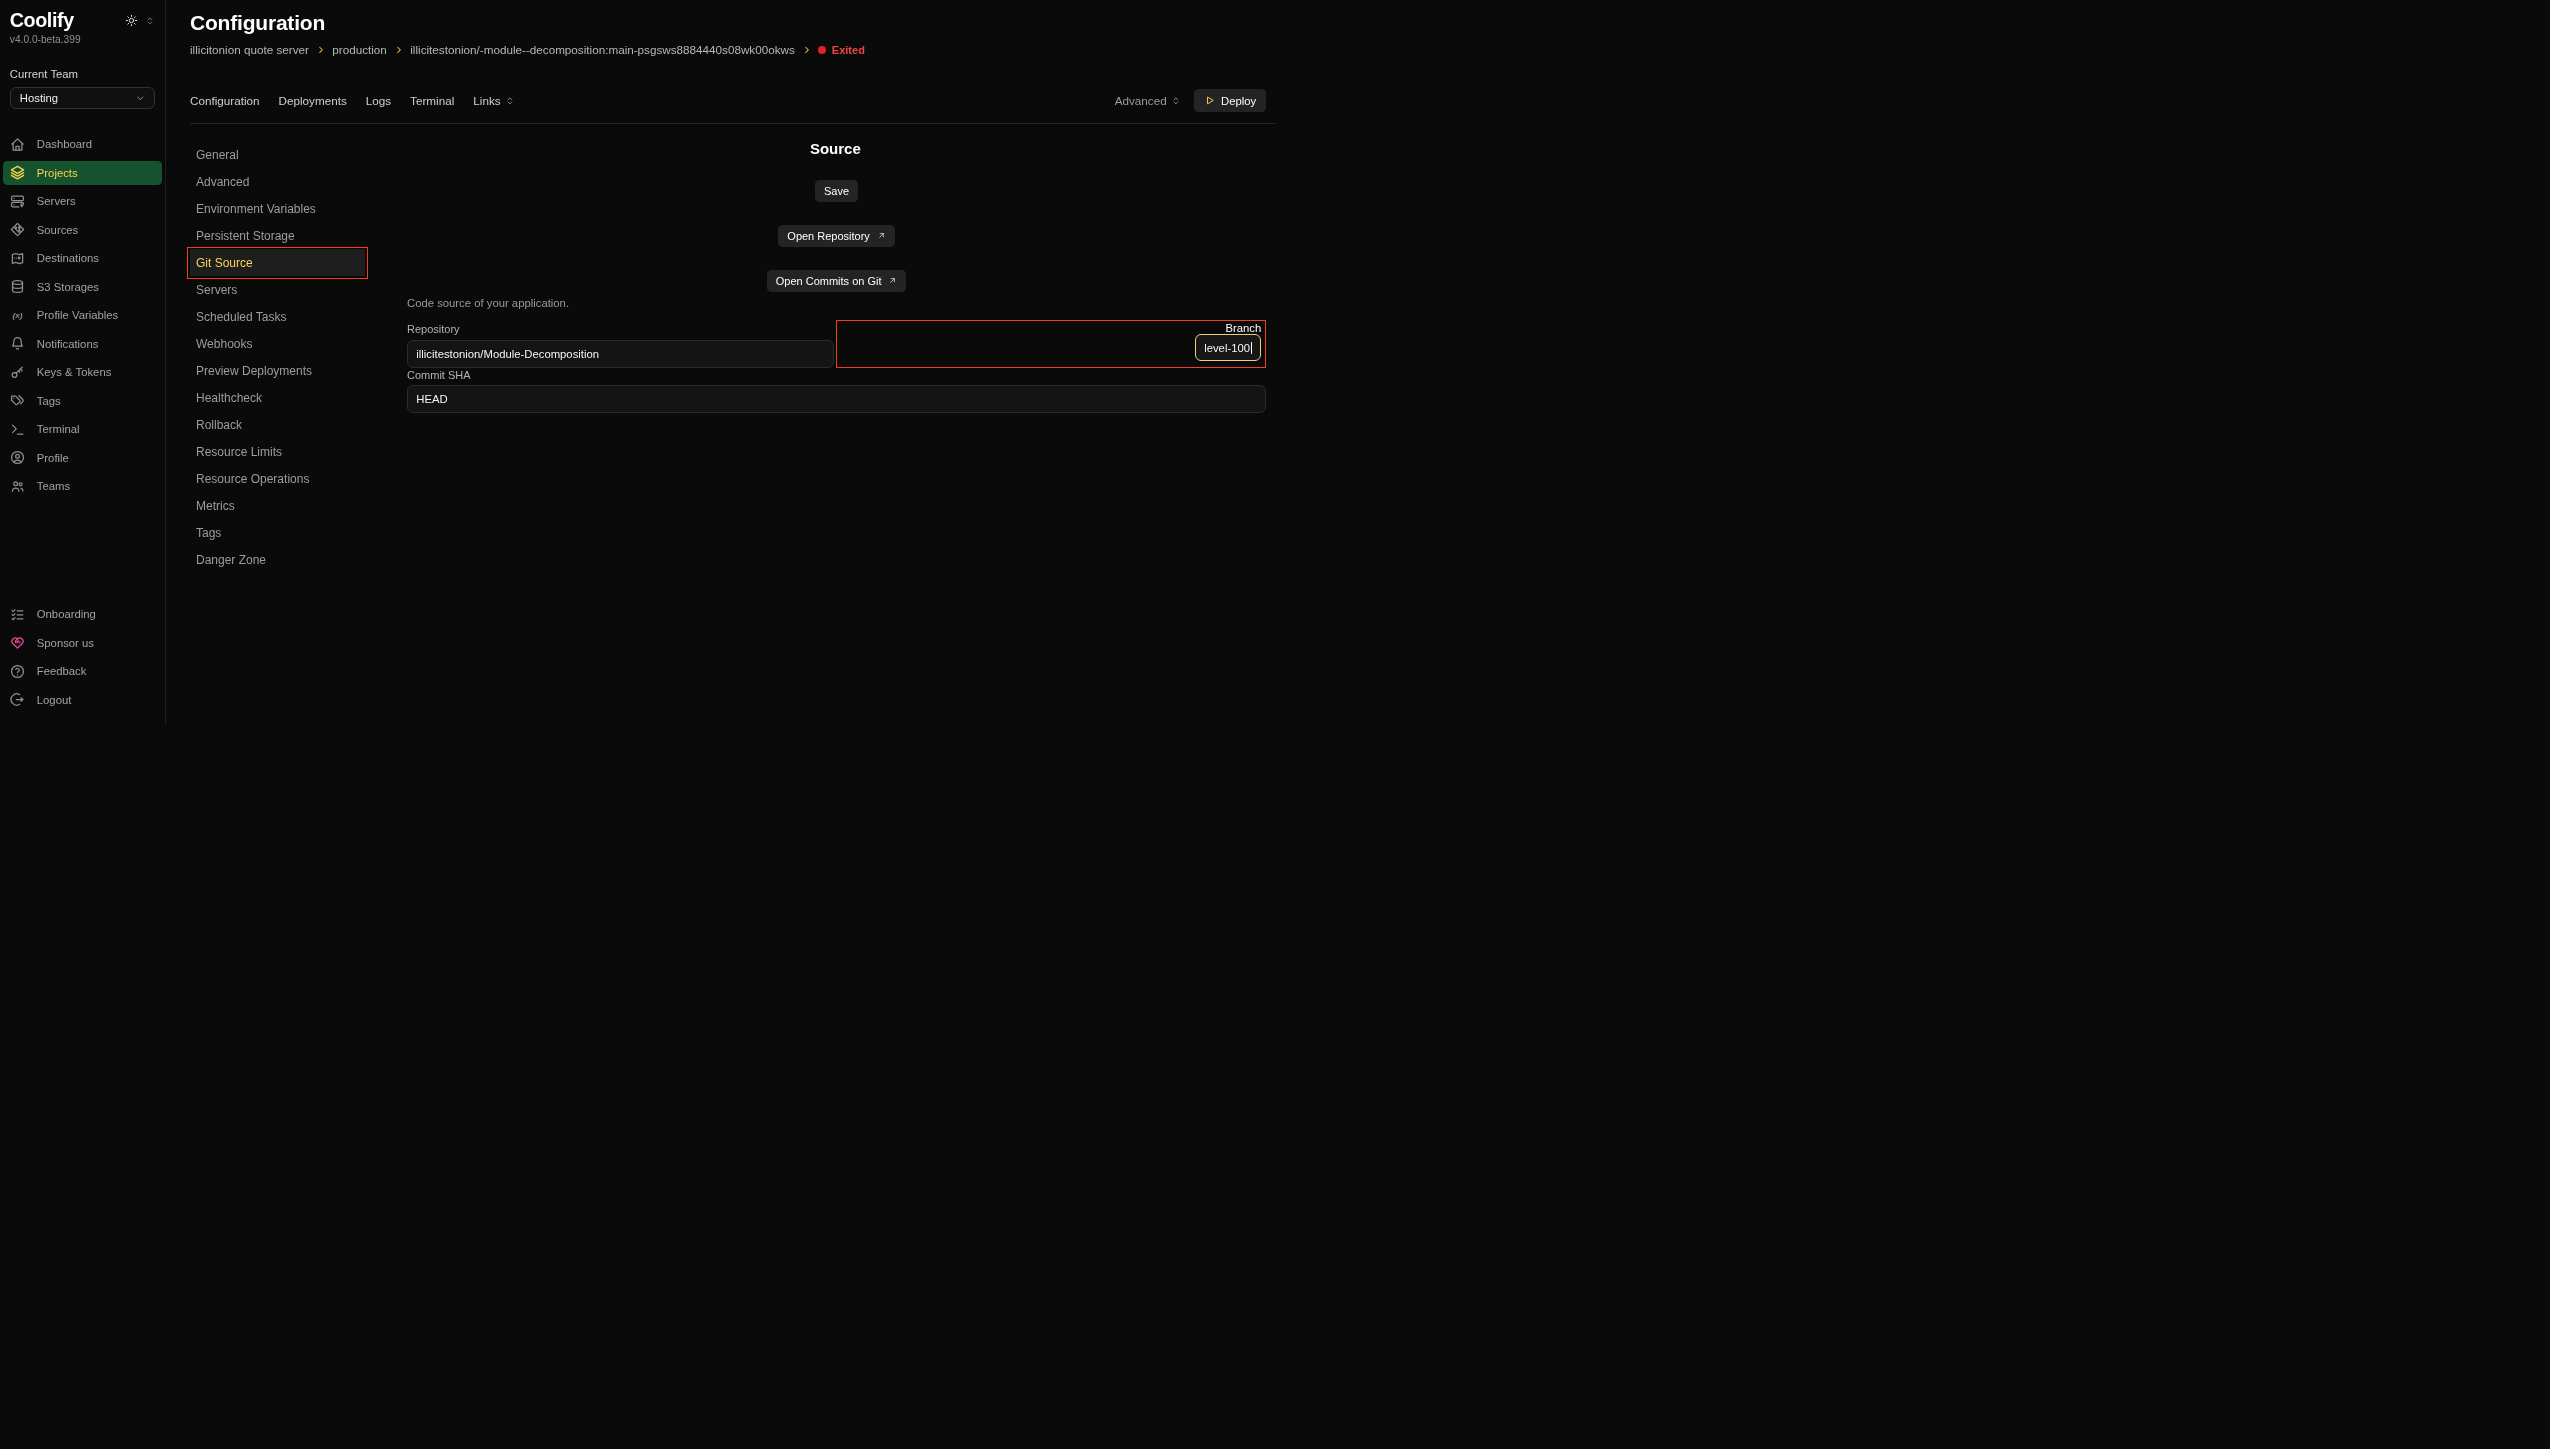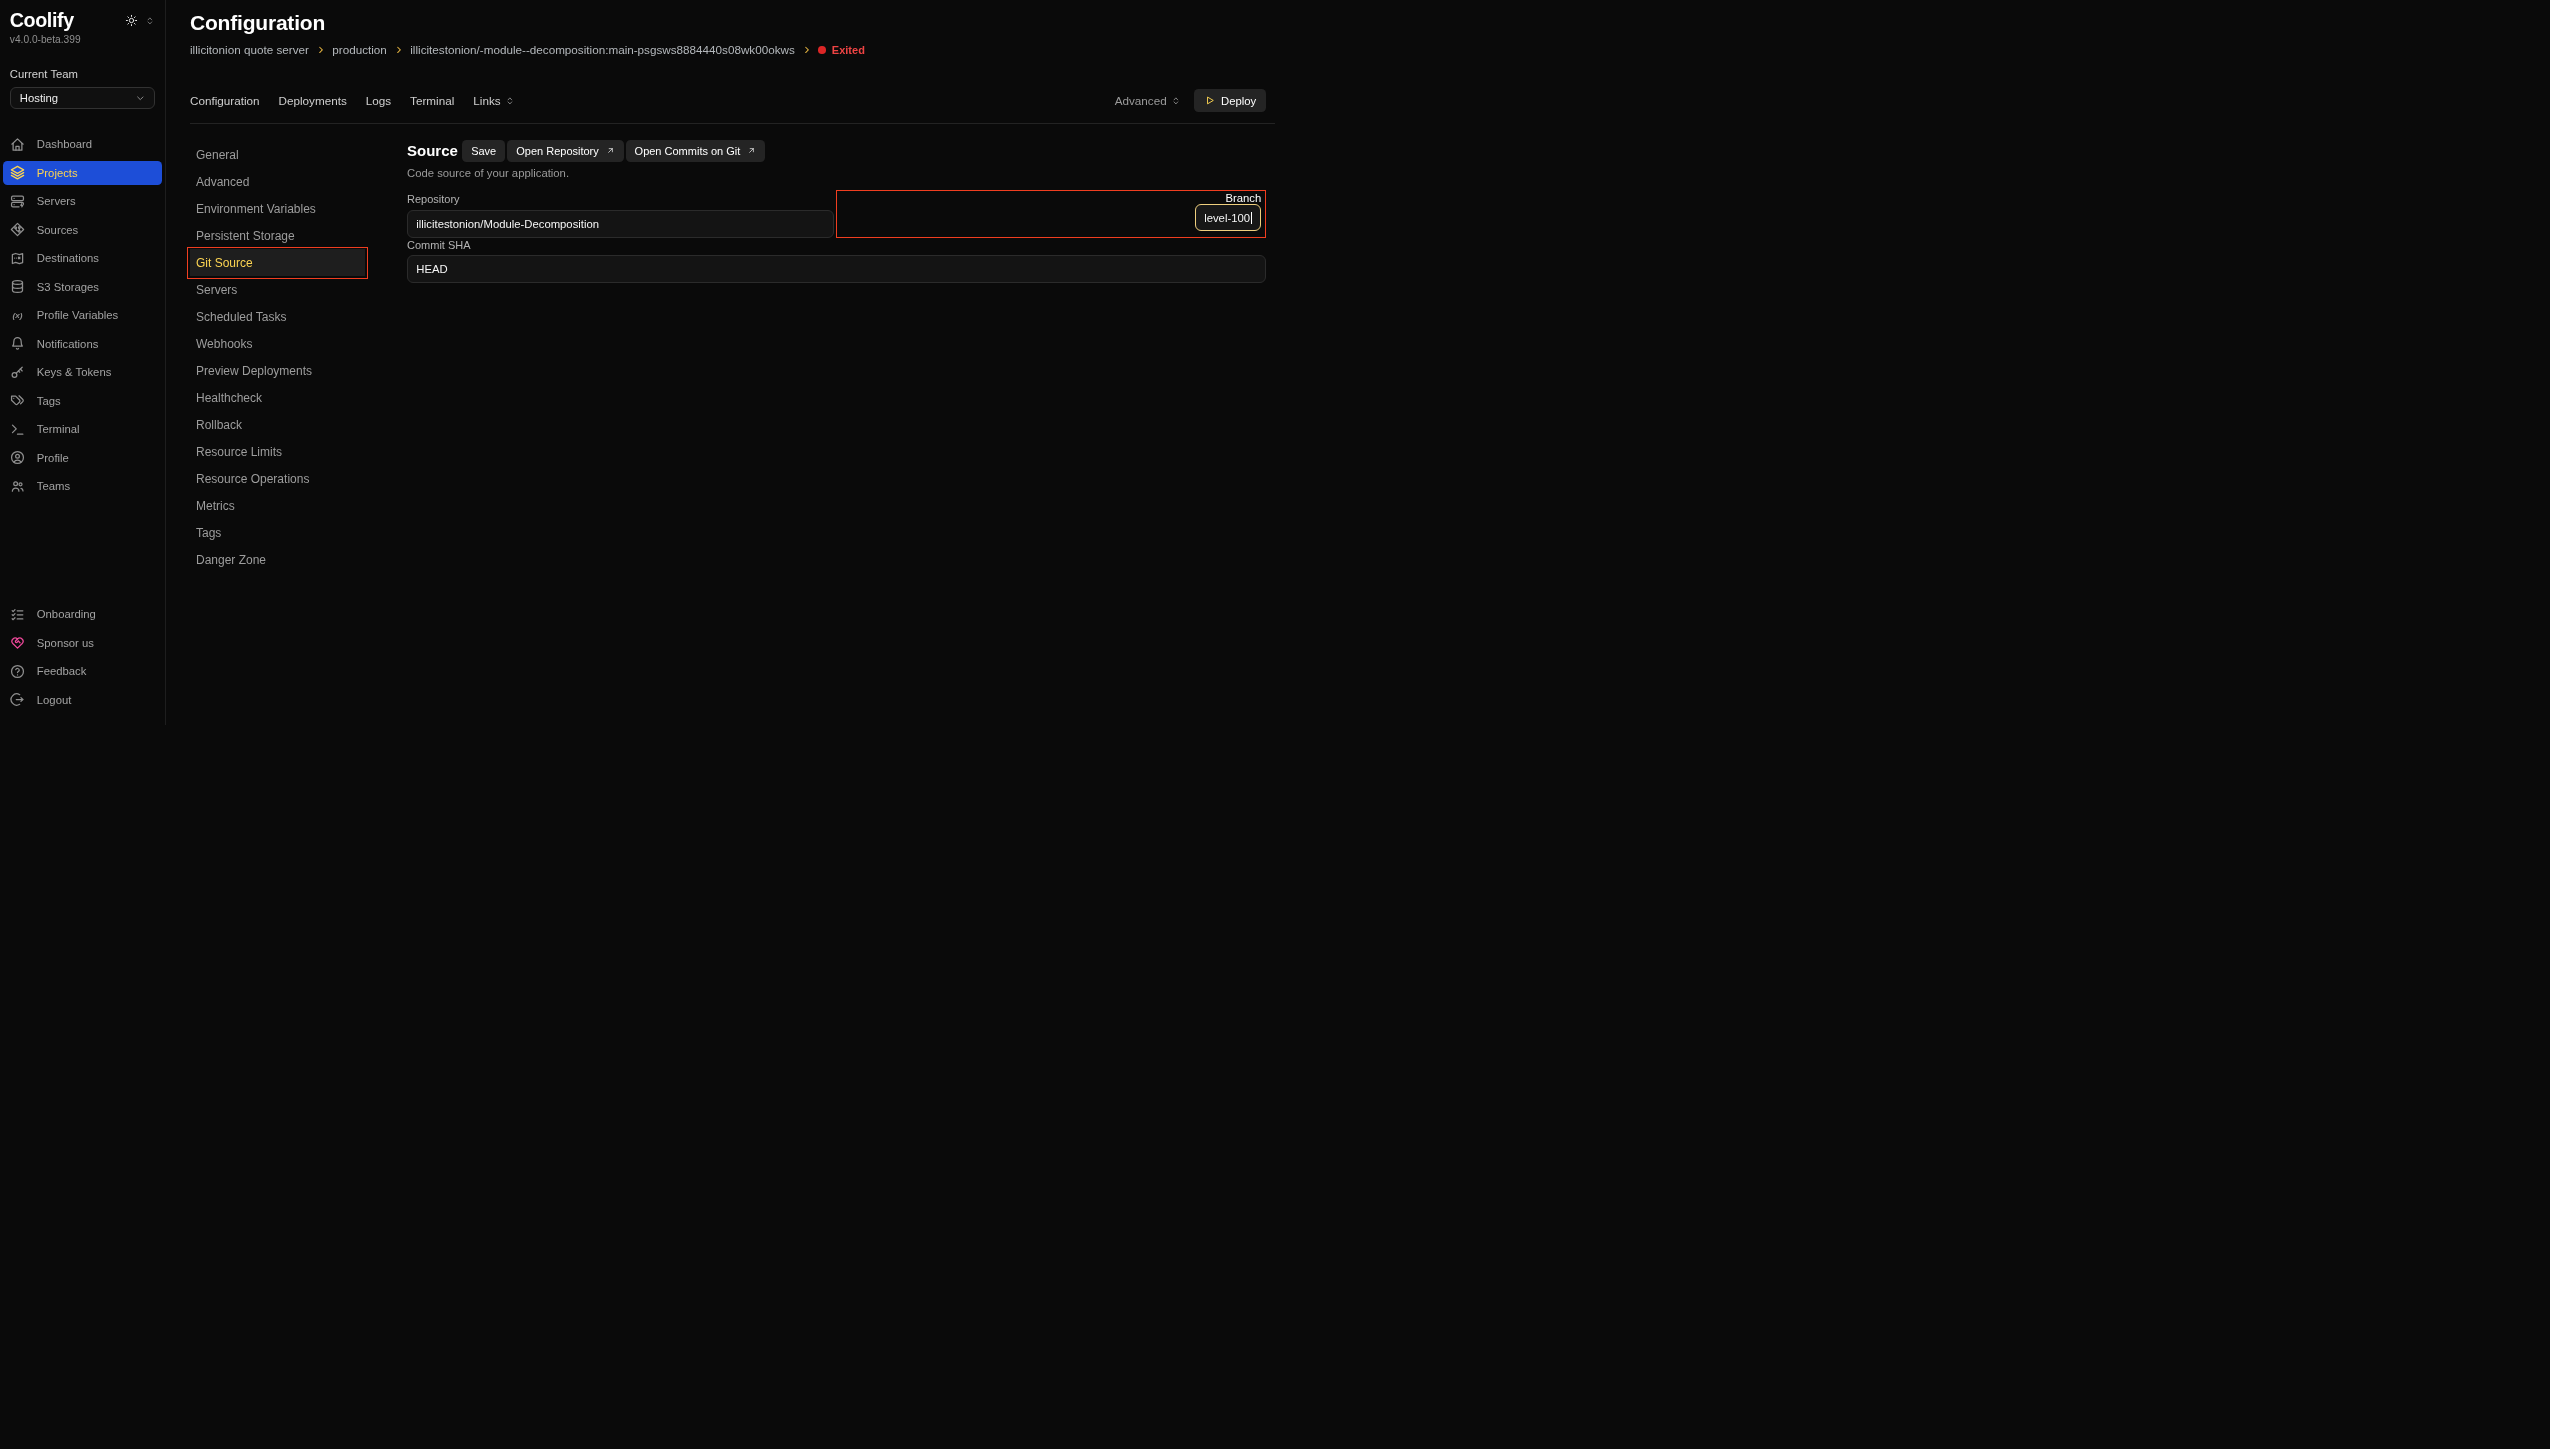--- a/index.html
+++ b/index.html
@@ -22,21 +22,21 @@
   .version { padding-left:9.8px; margin-top:2.3px; font-size:10.2px; color:#8f8f8f; }
   .team-label { padding-left:9.8px; margin-top:23.4px; font-size:11.3px; color:#d4d4d4; }
   .team-select { margin:6.8px 9.8px 0 9.8px; height:22px; border:0.8px solid #323232; border-radius:6px; background:#101010;
                  display:flex; align-items:center; justify-content:space-between; padding:0 9px; color:#ededed; cursor:pointer; }
   .team-select .icon { width:10.6px; height:10.6px; color:#9a9a9a; }
   nav.primary { margin-top:23px; display:flex; flex-direction:column; }
   nav.footer { margin-top:auto; display:flex; flex-direction:column; }
   .nav-item { height:24px; margin:0 3px 4.5px 3px; display:flex; align-items:center; padding-left:6.8px;
               border-radius:4.5px; color:#a3a3a3; cursor:pointer; }
   .nav-item .icon { width:15px; height:15px; color:#8f8f8f; margin-right:12px; }
-  .nav-item.active { background:#1d4ed8; color:#fcd452; }
+  .nav-item.active { background:#14532d; color:#fcd452; }
   .nav-item.active .icon { color:#fcd452; }
 
   
   .main { flex:1; display:flex; flex-direction:column; padding:0 9px 0 24px; min-width:0; }
   .page-title { margin-top:10.6px; font-size:21px; font-weight:700; letter-spacing:-0.2px; line-height:1.1; }
   .breadcrumb { margin-top:9.8px; display:flex; align-items:center; gap:6.8px; font-size:11.7px; color:#b4b8bc; white-space:nowrap; }
   .crumb { cursor:pointer; }
   .crumb-sep { width:9.8px; height:9.8px; color:#e3b341; stroke-width:2.5; }
   .status { display:flex; align-items:center; gap:6px; color:#ef4444; font-weight:700; font-size:11px; }
   .status-dot { width:7.6px; height:7.6px; border-radius:50%; background:#dc2626; }
@@ -54,21 +54,21 @@
   .divider { height:0.8px; background:#232323; margin:10.6px -9px 0 0; }
 
   .content { display:flex; flex:1; min-height:0; }
   .subnav { width:175px; min-width:175px; margin-top:17.4px; }
   .subnav-item { height:27px; display:flex; align-items:center; padding:0 6px; color:#9d9d9d; font-size:12px;
                  position:relative; cursor:pointer; }
   .subnav-item.active { background:#1e1e1e; color:#fcd452; }
   .subnav-item.annotated::after { content:""; position:absolute; inset:-2.3px -3px; border:1.5px solid #f03e20; pointer-events:none; }
 
   .panel { flex:1; margin-left:42px; margin-top:16px; min-width:0; }
-  .panel-header { display:flex; align-items:center; gap:2px; }
+  .panel-header { display:flex; align-items:center; gap:23px;flex-direction:column; }
   .panel-title { font-size:15px; font-weight:700; margin-right:2.3px; }
   .btn { height:22px; background:#242424; border:none; border-radius:4.5px; display:flex; align-items:center; gap:6.8px;
          padding:0 9px; font-size:11px; color:#fff; font-family:inherit; cursor:pointer; }
   .btn .icon { width:9px; height:9px; color:#e8e8e8; }
   .panel-desc { margin-top:5.3px; color:#9a9a9a; font-size:11.3px; }
 
   .form-row { display:flex; margin-top:10.6px; }
   .field { display:flex; flex-direction:column; }
   .field label { font-size:11px; color:#b3b3b3; height:13.6px; line-height:13.6px; margin-bottom:3.8px; }
   .input { height:28px; background:#141414; border:0.8px solid #2b2b2b; border-radius:6px; display:flex; align-items:center;

